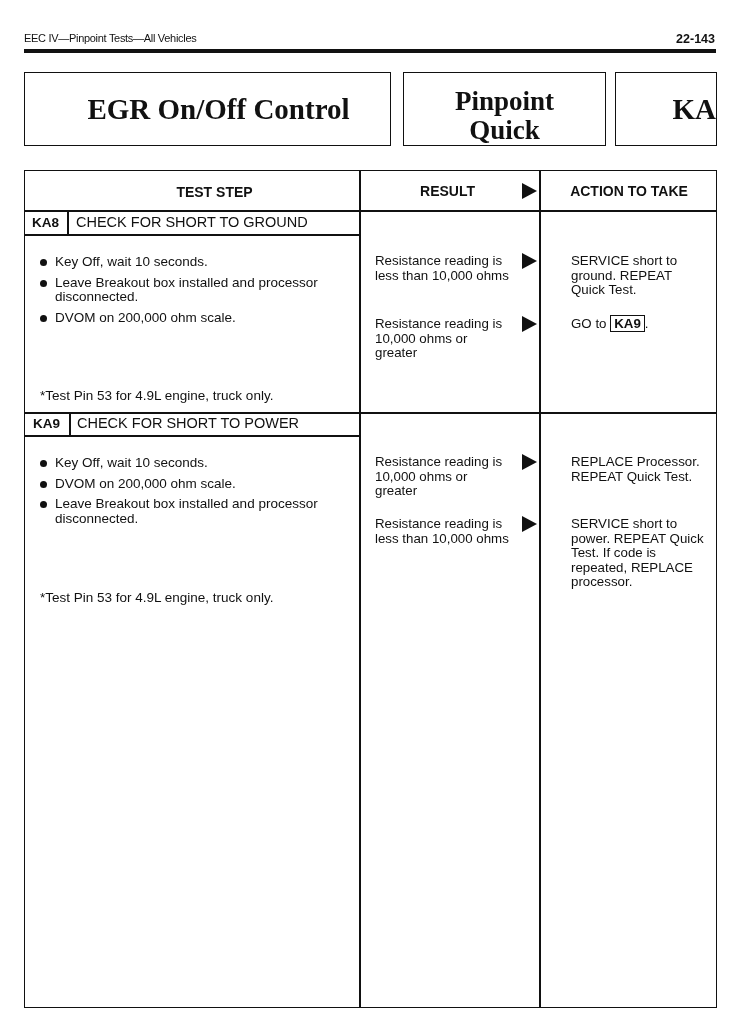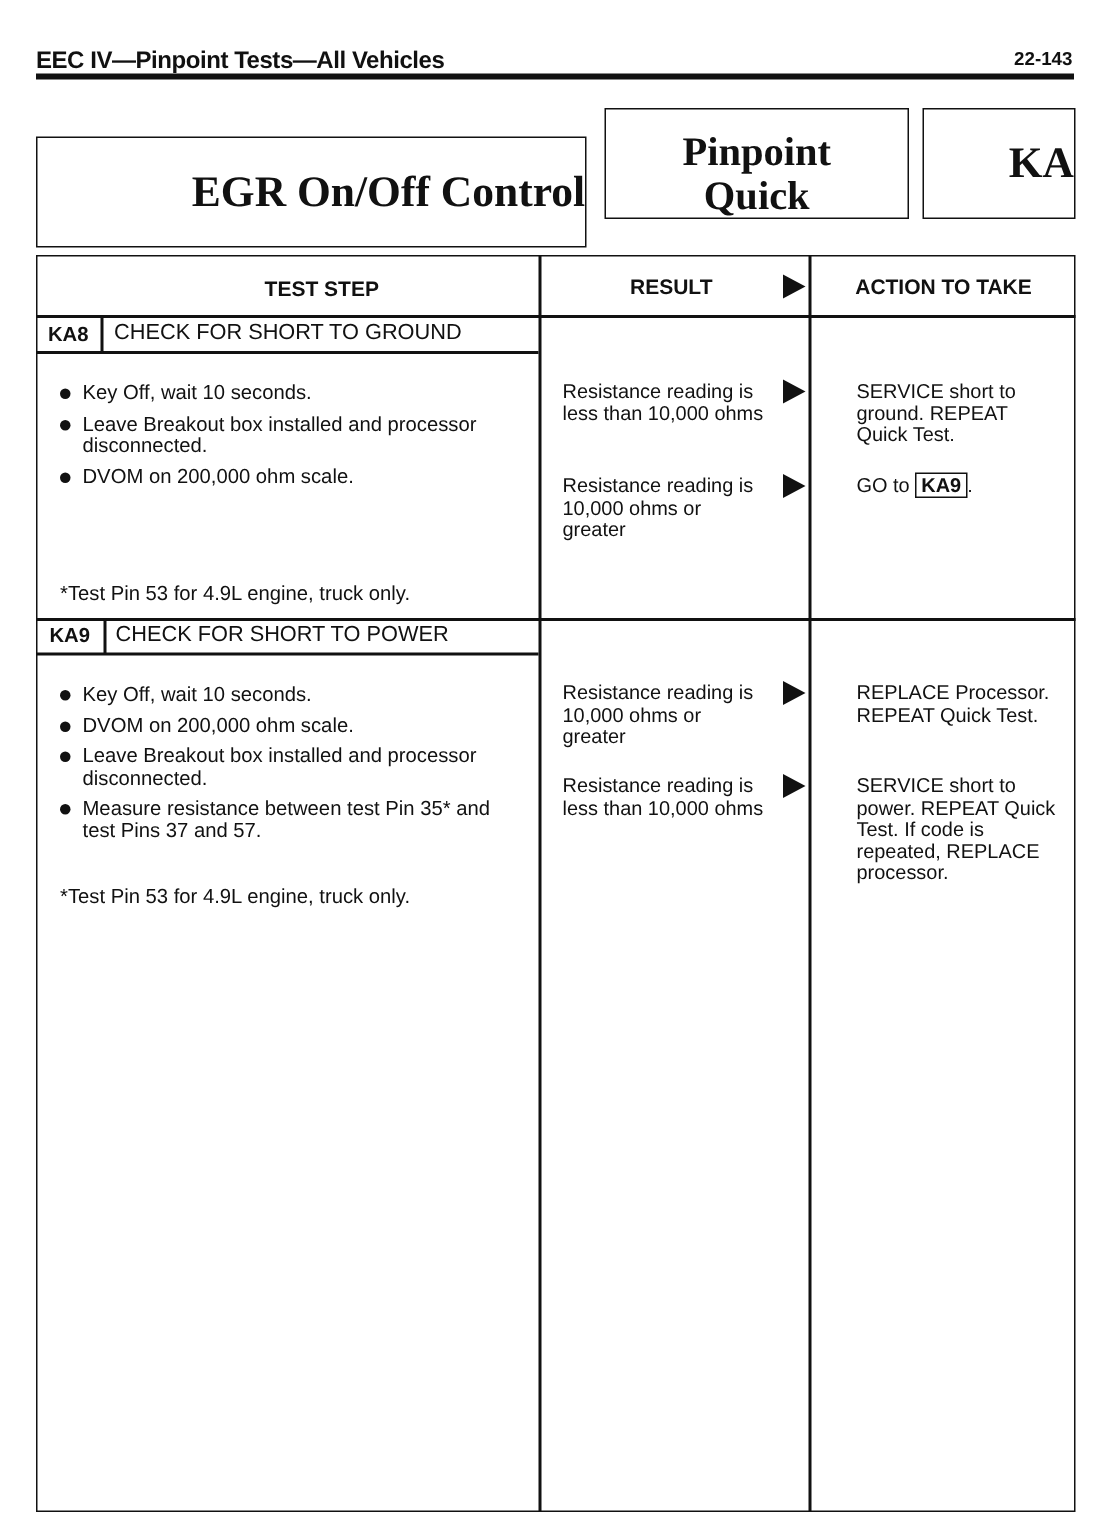--- a/index.html
+++ b/index.html
@@ -1,24 +1,24 @@
 <!DOCTYPE html>
 <html><head>
 <meta charset="utf-8">
 <style>
   html, body { margin:0; padding:0; background:#fff; }
   body { width:741px; height:1024px; position:relative; overflow:hidden; color:#111;
          font-family:"Liberation Sans", sans-serif; }
   .abs { position:absolute; }
-  .runhead { left:24px; top:32px; font-size:16px; font-weight:bold; letter-spacing:-0.3px; }
+  .runhead { left:24px; top:32px; font-size:11px; font-weight:normal; letter-spacing:-0.3px; }
   .pagenum { right:26px; top:32px; font-size:12.5px; font-weight:bold; }
   .rule { left:24px; top:49px; width:692px; height:4px; background:#111; }
   .box { border:1.5px solid #111; box-sizing:border-box; display:flex; align-items:center; justify-content:flex-end;
          font-family:"Liberation Serif", serif; font-weight:bold; text-align:center; }
-  .title-box { left:24px; top:72px; width:367px; height:74px; font-size:29px; justify-content:flex-end; padding-left:22px;margin-top:19px; }
+  .title-box { left:24px; top:72px; width:367px; height:74px; font-size:29px; justify-content:center; padding-left:22px; }
   .pt-box { left:403px; top:72px; width:203px; height:74px; font-size:27px; line-height:29px; flex-direction:column; }
   .code-box { left:615px; top:72px; width:102px; height:74px; font-size:29px; }
   .vline { background:#111; width:1.5px; }
   .hline { background:#111; height:1.5px; }
   .hdr { font-size:14px; font-weight:bold; text-align:center; }
   .arrow { width:0; height:0; border-top:8px solid transparent; border-bottom:8px solid transparent; border-left:15px solid #111; }
   .step-code { font-size:13.5px; font-weight:bold; }
   .step-title { font-size:14.5px; }
   ul.bullets { margin:0; padding:0; list-style:none; }
   ul.bullets li { position:relative; padding-left:15px; font-size:13.5px; line-height:14.5px; margin-bottom:6px; }
@@ -82,21 +82,20 @@
 <div class="abs hline" style="left:24px; top:412px; width:693px;"></div>
 <div class="abs hline" style="left:24px; top:435px; width:335px;"></div>
 <div class="abs vline" style="left:69px; top:412px; height:24px;"></div>
 <div class="abs step-code" style="left:33px; top:416px;">KA9</div>
 <div class="abs step-title" style="left:77px; top:415px;">CHECK FOR SHORT TO POWER</div>
 
 <ul class="abs bullets" style="left:40px; top:456px; width:305px;">
   <li>Key Off, wait 10 seconds.</li>
   <li>DVOM on 200,000 ohm scale.</li>
   <li>Leave Breakout box installed and processor disconnected.</li>
-  <li>Measure resistance between test Pin 35* and test Pins 37 and 57.</li>
 </ul>
 <div class="abs note" style="left:40px; top:590px;">*Test Pin 53 for 4.9L engine, truck only.</div>
 
 <div class="abs rtxt" style="left:375px; top:455px; width:130px;">Resistance reading is 10,000 ohms or greater</div>
 <div class="abs arrow" style="left:522px; top:454px;"></div>
 <div class="abs atxt" style="left:571px; top:455px; width:140px;">REPLACE Processor. REPEAT Quick Test.</div>
 
 <div class="abs rtxt" style="left:375px; top:517px; width:145px;">Resistance reading is less than 10,000 ohms</div>
 <div class="abs arrow" style="left:522px; top:516px;"></div>
 <div class="abs atxt" style="left:571px; top:517px; width:140px;">SERVICE short to power. REPEAT Quick Test. If code is repeated, REPLACE processor.</div>

